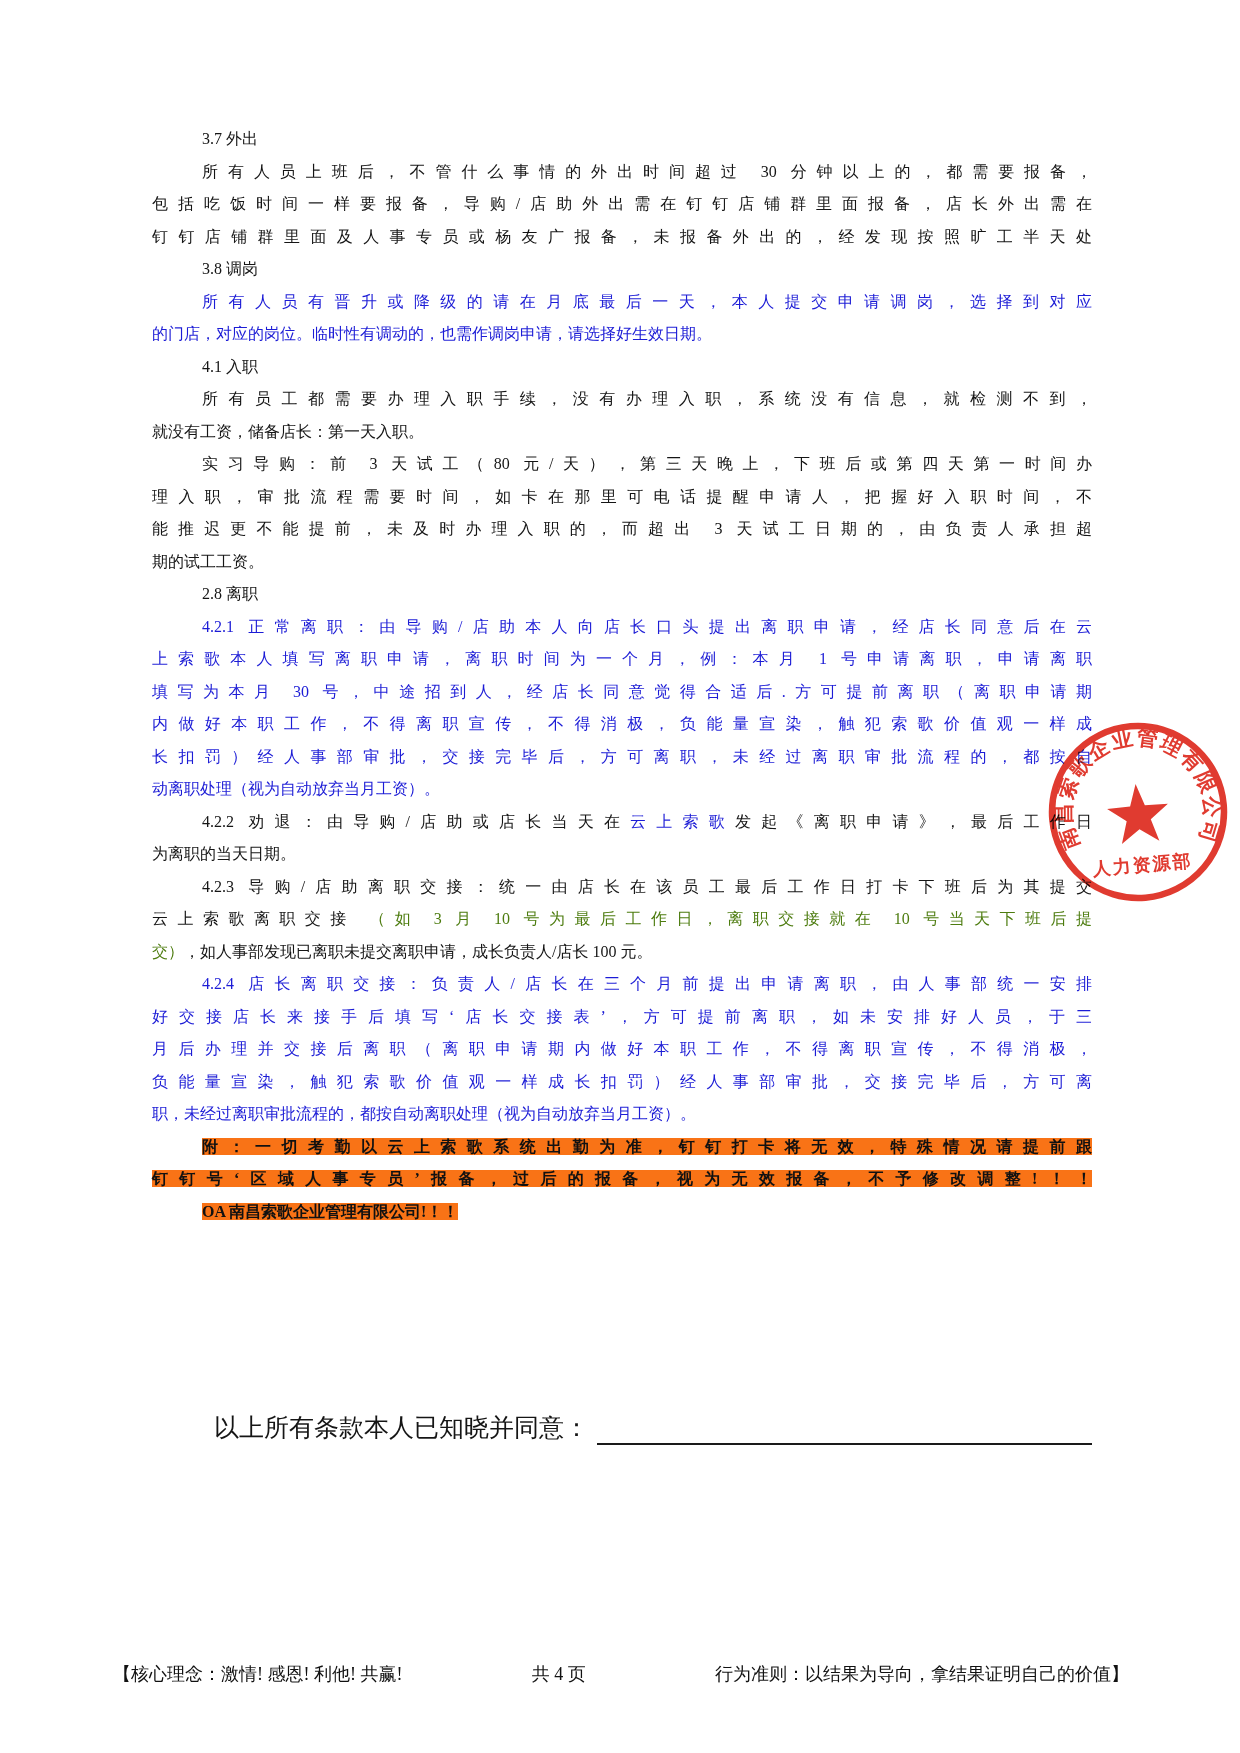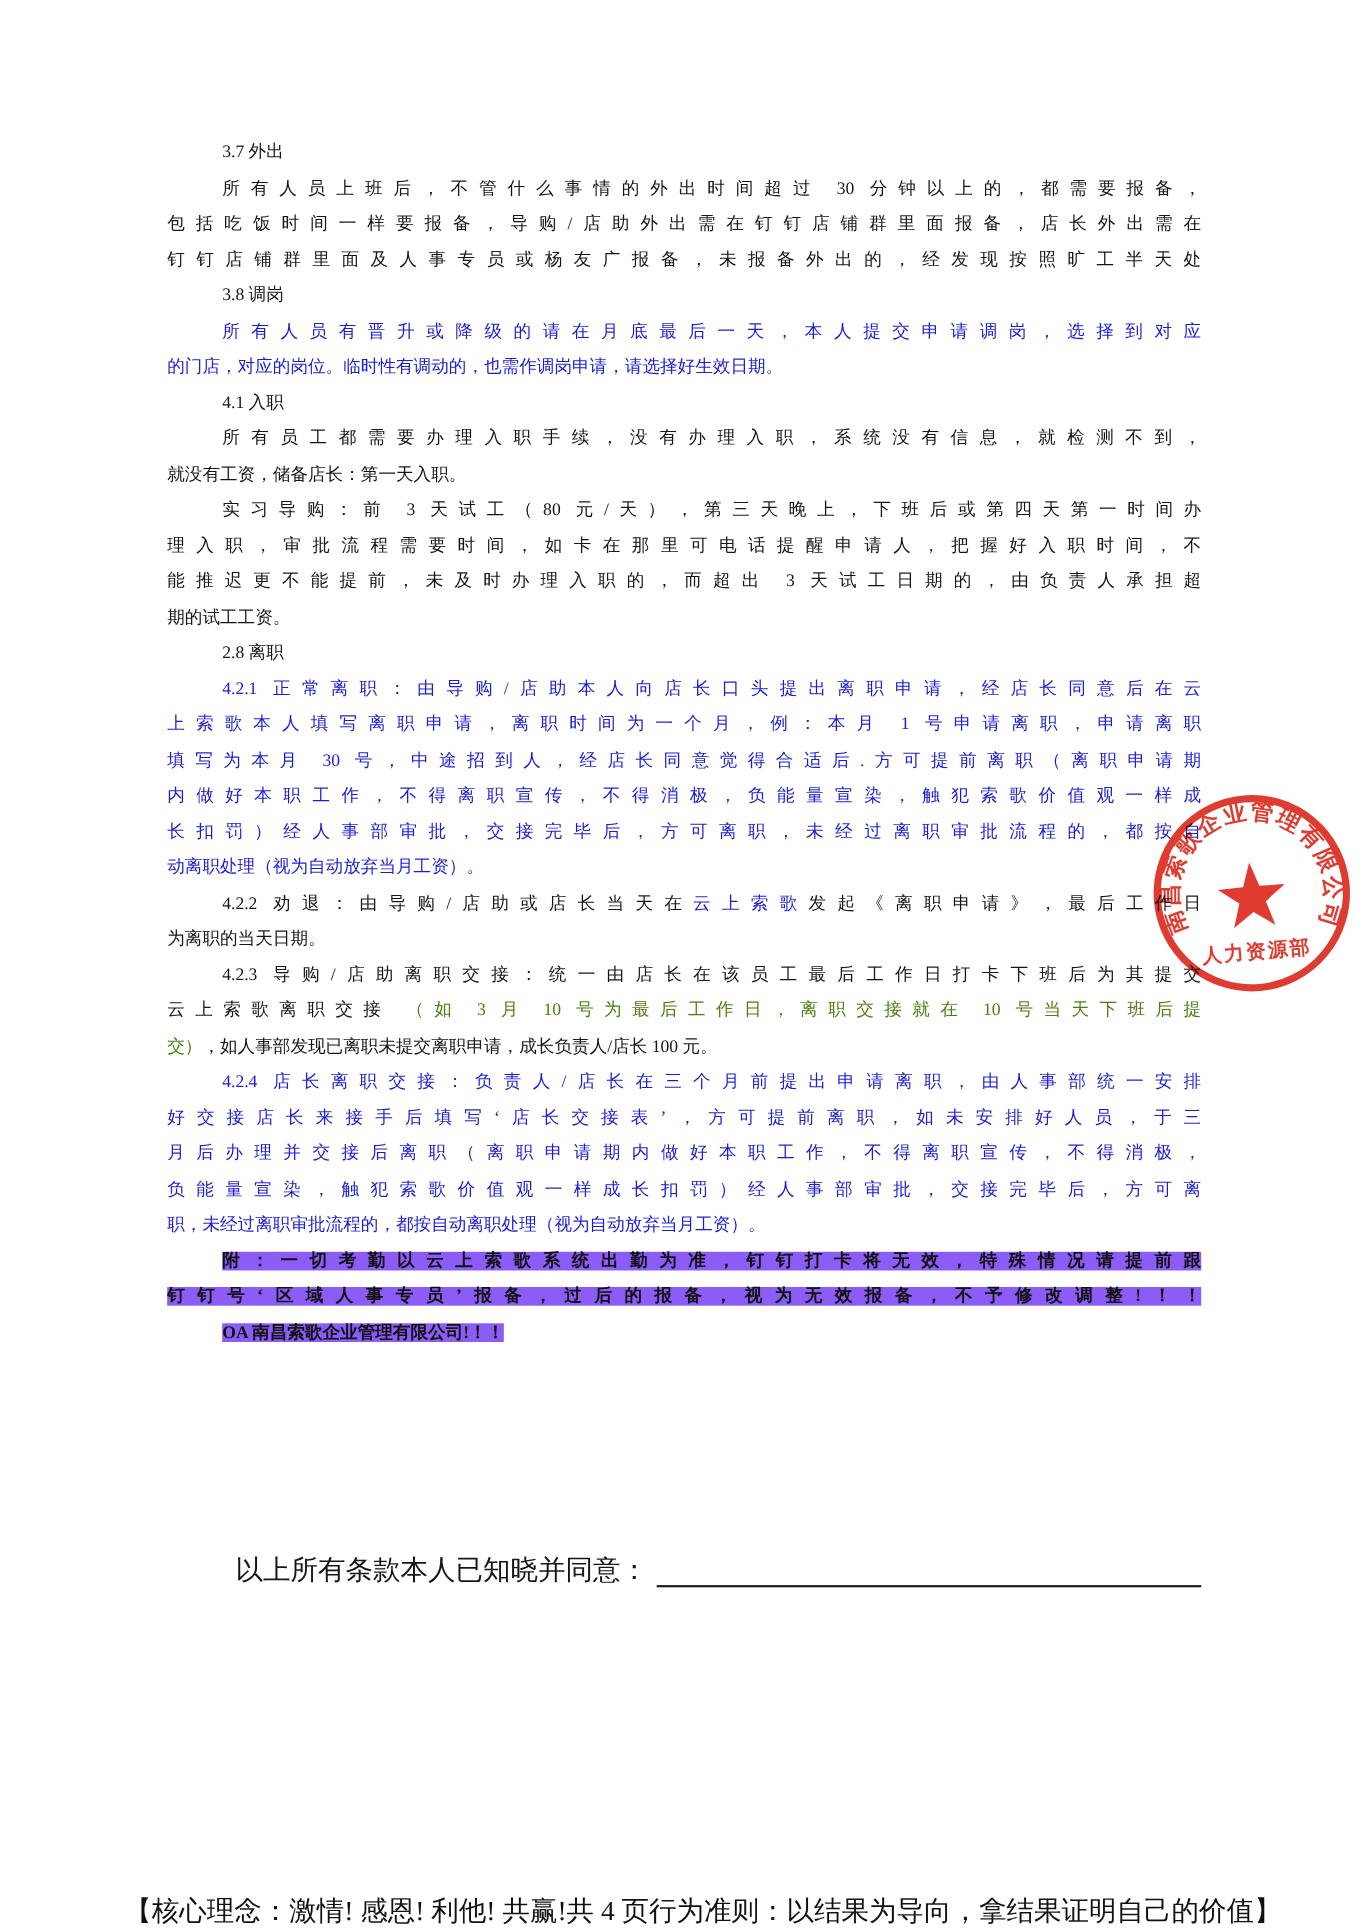--- a/index.html
+++ b/index.html
@@ -15,38 +15,38 @@
     left:152px;top:123px;width:940px;
     font-size:16px;line-height:32.5px;
     color:#151515;
   }
   .line{text-align:justify;}
   .line.just{text-align-last:justify;}
   .line.ind{text-indent:50px;}
   .c-k{color:#151515;}
   .c-b{color:#1c1cd6;font-weight:400;}
   .c-r{color:#4d7c0f;}
-  .c-hl{background:#8b5cf6;color:#111111;font-weight:700;}
+  .c-hl{background:#f97316;color:#111111;font-weight:700;}
   .signature{
     position:absolute;
     left:152px;top:1412px;width:940px;
-    display:flex;align-items:center;
+    display:flex;align-items:flex-end;
     font-size:25px;line-height:32.5px;color:#151515;
   }
   .signature .label{margin-left:62px;white-space:nowrap;}
   .signature .sig-line{
     flex:1;height:1.1em;
     border-bottom:2px solid #1a1a1a;
     margin-left:8px;
   }
   .footer{
     position:absolute;
-    left:113px;top:1720px;width:1016px;
-    display:flex;align-items:baseline;
-    font-size:25px;color:#111111;white-space:nowrap;
+    left:113px;top:1662px;width:1016px;
+    display:flex;justify-content:space-between;align-items:baseline;
+    font-size:18px;color:#111111;white-space:nowrap;
   }
   .stamp{
     position:absolute;
     left:1046px;top:720px;
     width:184px;height:184px;
     transform:rotate(-5deg);
     opacity:.92;
     mix-blend-mode:multiply;
     pointer-events:none;
   }

